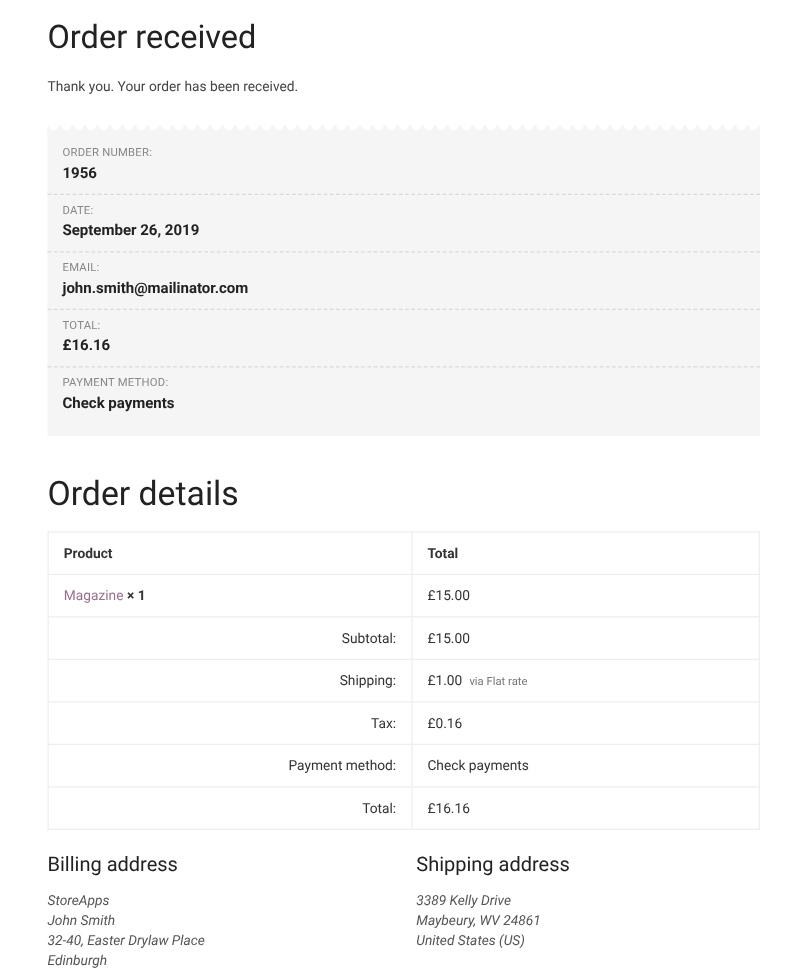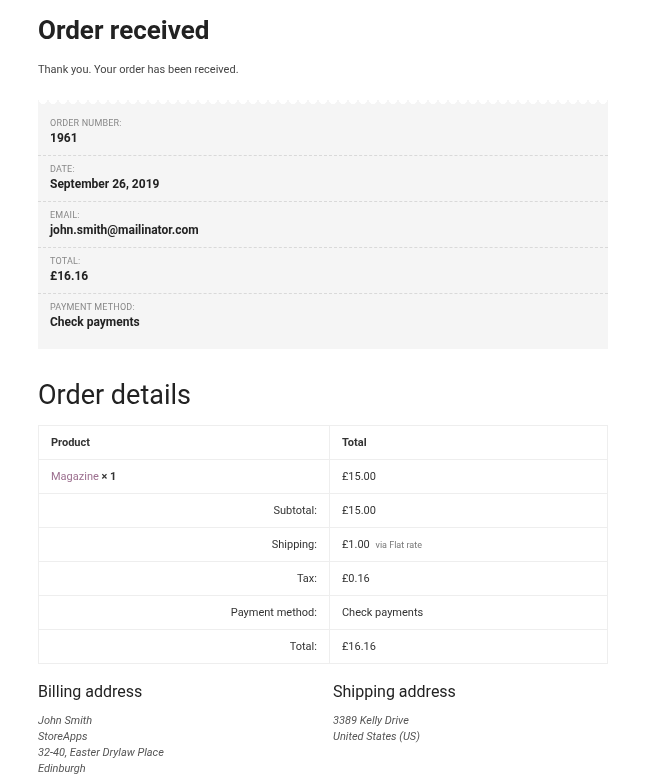--- a/index.html
+++ b/index.html
@@ -9,21 +9,21 @@
     background: #fff;
     color: #333;
     font-size: 12px;
   }
   .page {
     width: 646px;
     padding: 15px 38px 30px 38px;
   }
   h1.page-title {
     font-size: 26px;
-    font-weight: 700;
+    font-weight: 400;
     color: #222;
     margin: 0 0 18px 0;
   }
   .thankyou {
     font-size: 11px;
     color: #444;
     margin-bottom: 28px;
   }
   .summary-box {
     background: #f5f5f5;
@@ -119,21 +119,21 @@
 
 <div class="page">
 
   <h1 class="page-title">Order received</h1>
 
   <div class="thankyou">Thank you. Your order has been received.</div>
 
   <div class="summary-box">
     <div class="summary-item">
       <div class="summary-label">ORDER NUMBER:</div>
-      <div class="summary-value">1961</div>
+      <div class="summary-value">1956</div>
     </div>
     <div class="summary-item">
       <div class="summary-label">DATE:</div>
       <div class="summary-value">September 26, 2019</div>
     </div>
     <div class="summary-item">
       <div class="summary-label">EMAIL:</div>
       <div class="summary-value">john.smith@mailinator.com</div>
     </div>
     <div class="summary-item">
@@ -188,31 +188,32 @@
         <th>Total:</th>
         <td>£16.16</td>
       </tr>
     </tfoot>
   </table>
 
   <div class="addresses">
     <div class="addr-col">
       <h2>Billing address</h2>
       <address>
+        <div>StoreApps</div>
         <div>John Smith</div>
-        <div>StoreApps</div>
         <div>32-40, Easter Drylaw Place</div>
         <div>Edinburgh</div>
         <div>Scotland</div>
 
       </address>
 
     </div>
     <div class="addr-col">
       <h2>Shipping address</h2>
       <address>
         <div>3389 Kelly Drive</div>
+        <div>Maybeury, WV 24861</div>
         <div>United States (US)</div>
       </address>
     </div>
   </div>
 
 </div>
 
 </body></html>

